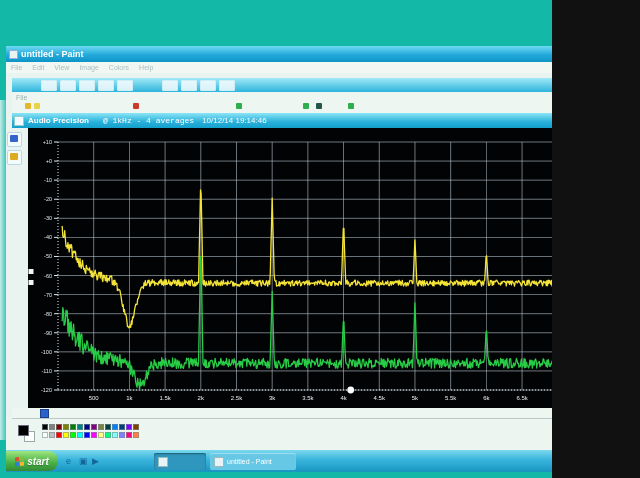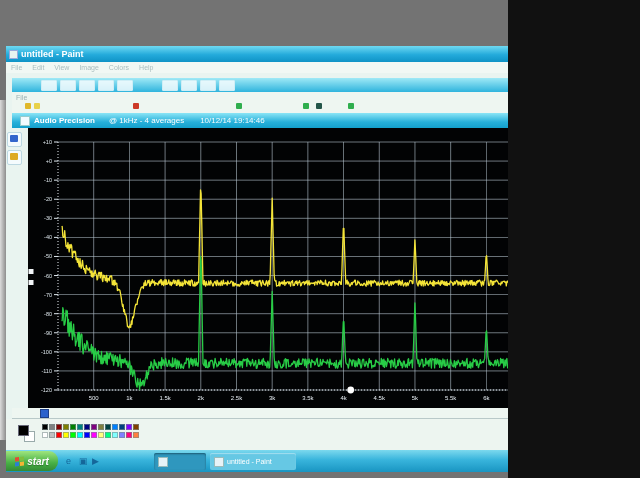--- a/index.html
+++ b/index.html
@@ -1,16 +1,16 @@
 <!DOCTYPE html>
 <html><head>
 <meta charset="utf-8">
 <style>
   html,body{margin:0;padding:0;background:#111;}
-  #stage{position:relative;width:508px;height:478px;background:#737373;overflow:hidden;
+  #stage{position:relative;width:552px;height:478px;background:#14b8a6;overflow:hidden;
          font-family:"Liberation Sans",sans-serif;}
   
   #bezel-glare{position:absolute;left:0;top:100px;width:8px;height:340px;
     background:linear-gradient(90deg,rgba(255,255,255,.75),rgba(255,255,255,0));pointer-events:none;}
   
   #screen{position:absolute;left:6px;top:46px;width:628px;height:426px;background:#e9f4f0;overflow:hidden;}
   .abs{position:absolute;}
   
   #paint-titlebar{left:0;top:0;width:628px;height:16px;
     background:linear-gradient(180deg,#6fd9f2 0%,#23aadb 55%,#0f93c6 100%);
@@ -28,25 +28,25 @@
   
   #ap-menurow{left:6px;top:46px;width:620px;height:21px;background:#eef6f1;}
   #ap-file-label{left:4px;top:2px;font-size:7px;color:#9cb2b4;}
   .mini-icon{position:absolute;top:11px;width:6px;height:6px;border-radius:1px;}
   
   .side-btn{left:1px;width:13px;height:13px;background:#f4fbfd;border:1px solid #bcd8e2;border-radius:2px;}
   .side-btn .glyph{position:absolute;left:2px;top:2px;width:8px;height:7px;border-radius:1px;}
   
   #ap-titlebar{left:6px;top:67px;width:620px;height:15px;
     background:linear-gradient(180deg,#8be5f6 0%,#27b0da 60%,#14a0cc 100%);
-    display:flex;align-items:center;color:#fff;font-size:8px;padding:0 8px;box-sizing:border-box;}
+    display:flex;align-items:center;color:#fff;font-size:8px;padding:0 2px;box-sizing:border-box;}
   #ap-app-icon{width:8px;height:8px;background:#f2fbff;border:1px solid #9cc;margin-right:4px;flex:none;}
   #ap-title-main{font-weight:bold;margin-right:14px;white-space:nowrap;}
   #ap-title-test{font-weight:bold;white-space:nowrap;margin-right:10px;}
-  #ap-title-meta{white-space:nowrap;margin-right:16px;}
+  #ap-title-meta{white-space:nowrap;margin-right:8px;font-family:Liberation Mono, monospace;}
   #ap-title-datetime{white-space:nowrap;opacity:.95;}
   #ap-win-controls{margin-left:auto;display:flex;gap:2px;}
   .win-btn{width:9px;height:9px;background:rgba(240,252,255,.55);border:1px solid rgba(255,255,255,.8);
     font-size:6px;line-height:8px;text-align:center;color:#2a7d9c;border-radius:1px;}
   
   #graph-panel{left:22px;top:82px;width:604px;height:280px;background:#020304;}
   
   #below-strip{left:6px;top:362px;width:620px;height:10px;background:#eef6f1;}
   #blue-marker{left:28px;top:1px;width:7px;height:7px;background:#2a62cc;border:1px solid #1c3f88;}
   #canvas-edge{left:6px;top:372px;width:620px;height:1px;background:#b9c9c9;}

